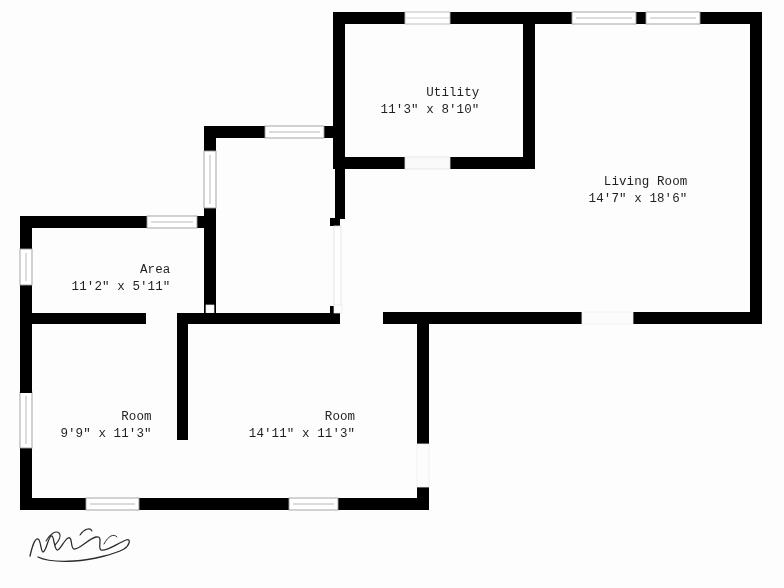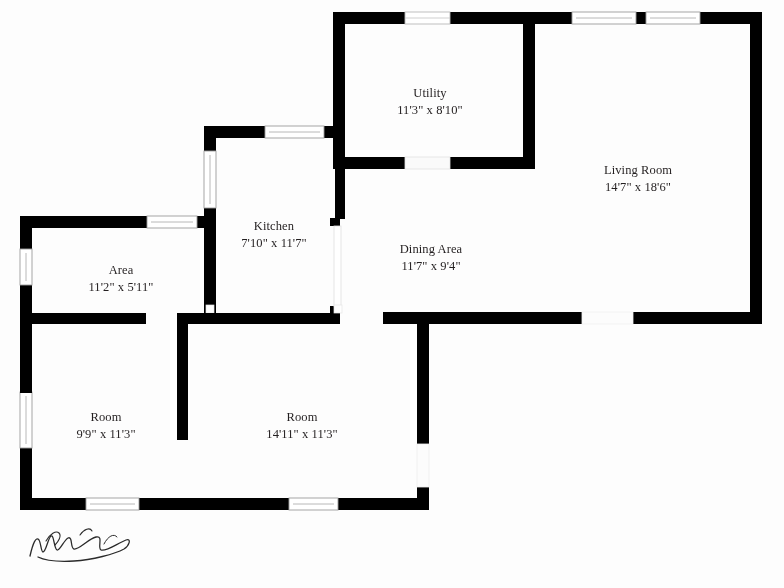--- a/index.html
+++ b/index.html
@@ -19,23 +19,23 @@
   }
   #plan-svg {
     position: absolute;
     left: 0;
     top: 0;
     width: 784px;
     height: 588px;
   }
   .room-label {
     position: absolute;
-    text-align: center;
+    text-align: right;
     color: #231f20;
-    font-family: Liberation Serif, serif;
+    font-family: Liberation Mono, monospace;
     line-height: 1.32;
     white-space: nowrap;
     transform: translateX(-50%);
     pointer-events: none;
   }
   .room-name {
     display: block;
     font-size: 12.5px;
     letter-spacing: 0.1px;
   }
@@ -223,34 +223,26 @@
       <path d="M104 544 C108 536, 114 533, 117 537" fill="none" stroke="#2b2b2b" stroke-width="1" stroke-linecap="round"></path>
     </g>
 
   </svg>
 
   <div class="room-label" style="left:430px; top:85px;">
     <span class="room-name">Utility</span>
     <span class="room-dims">11'3" x 8'10"</span>
   </div>
 
-  <div class="room-label" style="left:638px; top:162px;">
+  <div class="room-label" style="left:638px; top:174px;">
     <span class="room-name">Living Room</span>
     <span class="room-dims">14'7" x 18'6"</span>
   </div>
 
-  <div class="room-label" style="left:274px; top:218px;">
-    <span class="room-name">Kitchen</span>
-    <span class="room-dims">7'10" x 11'7"</span>
-  </div>
-
-  <div class="room-label" style="left:431px; top:241px;">
-    <span class="room-name">Dining Area</span>
-    <span class="room-dims">11'7" x 9'4"</span>
-  </div>
+
 
   <div class="room-label" style="left:121px; top:262px;">
     <span class="room-name">Area</span>
     <span class="room-dims">11'2" x 5'11"</span>
   </div>
 
   <div class="room-label" style="left:106px; top:409px;">
     <span class="room-name">Room</span>
     <span class="room-dims">9'9" x 11'3"</span>
   </div>

